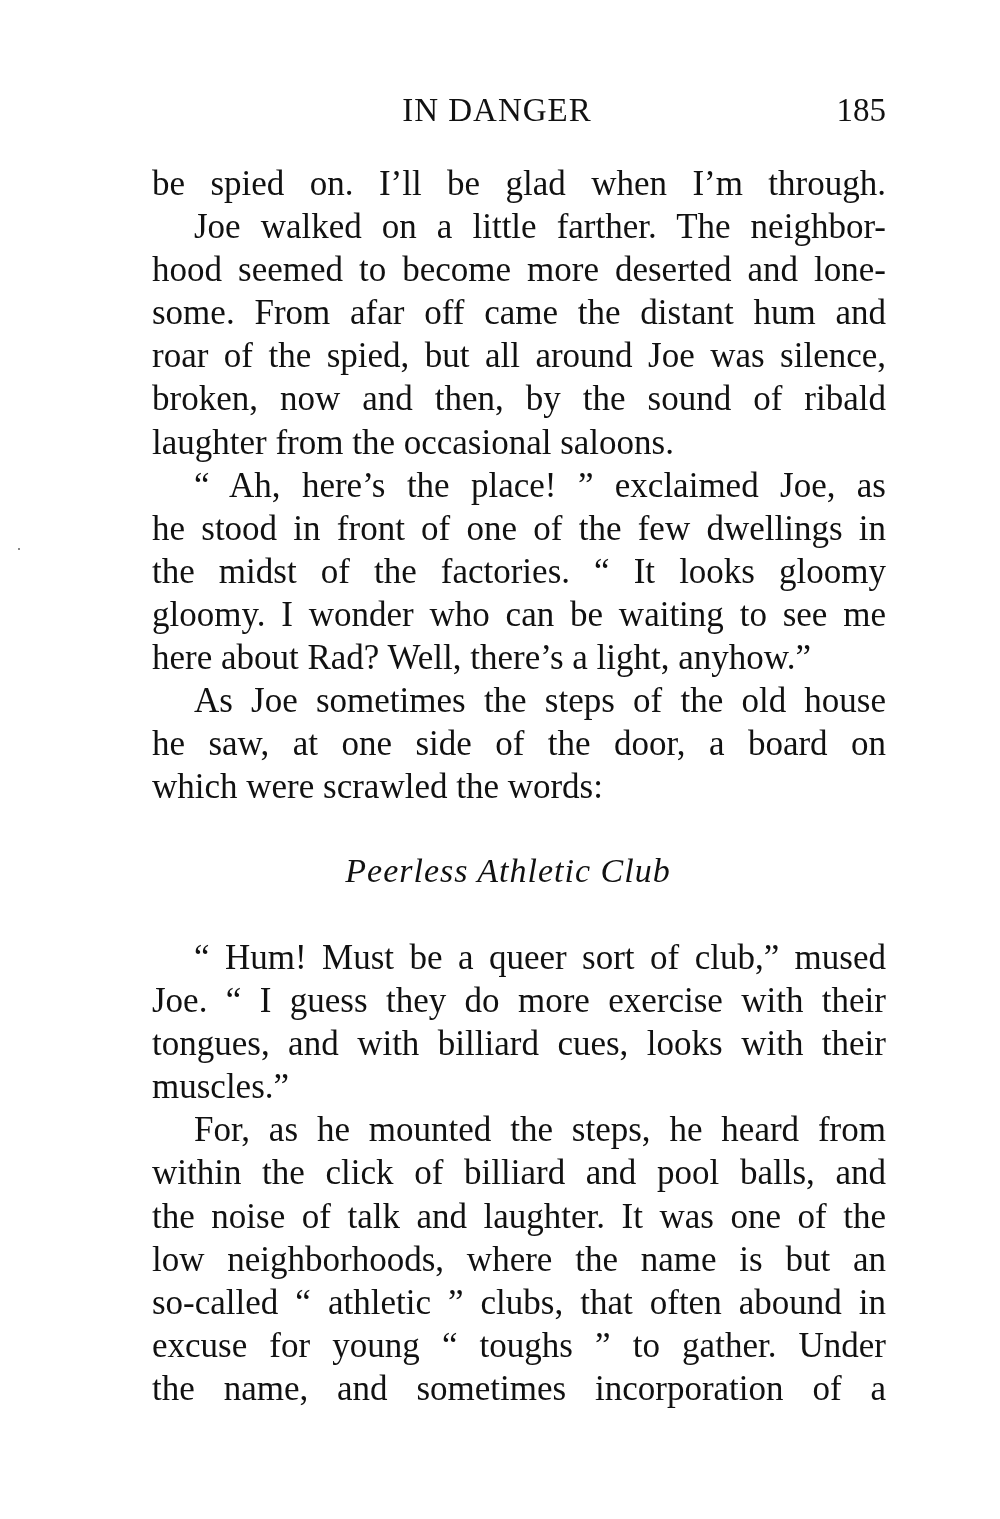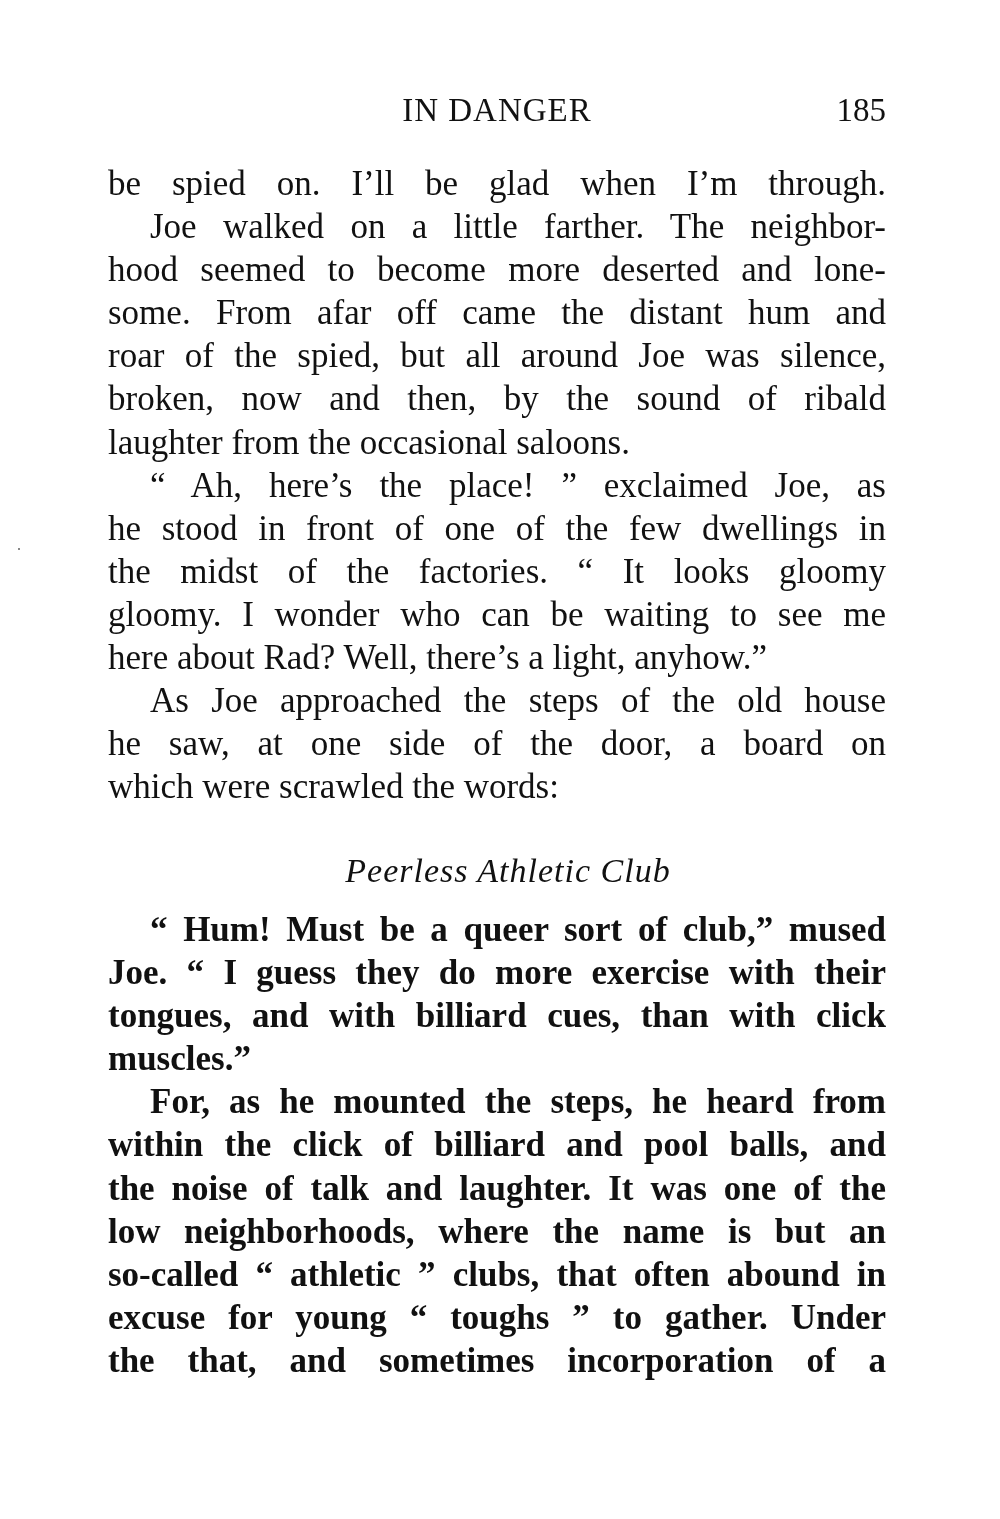--- a/index.html
+++ b/index.html
@@ -18,29 +18,30 @@
     .folio {
       position: absolute; right: 0; top: 0; font-size: 33px;
     }
     .body-text {
       position: absolute; left: 108px; width: 778px; top: 162px;
     }
     .line {
       display: block; font-size: 35px; height: 43.1px; line-height: 43.1px;
       text-align: justify; text-align-last: justify; white-space: nowrap;
       word-spacing: 0;
+      margin-left: 44px;
     }
     .line.indent { padding-left: 42px; }
     .line.last { text-align-last: left; }
     .block { display: block; }
     .sign {
       position: absolute; top: 852px; left: 8px; width: 1000px; text-align: center;
       font-style: italic; font-size: 34px; letter-spacing: 1px;
     }
-    .lower { position: absolute; left: 108px; width: 778px; top: 908px; font-weight: bold; }
+    .lower { position: absolute; left: 108px; width: 778px; top: 936px; }
     .mark { position: absolute; left: 18px; top: 548px; width: 2px; height: 2px; background:#888; }
   </style>
 </head>
 <body>
 
 <div class="page">
   <div class="mark"></div>
 
   <div class="running-head">
     <div class="running-title">IN DANGER</div>
@@ -60,38 +61,38 @@
         <div class="line last" style="white-space: normal;">laughter from the occasional saloons.</div>
       </div>
       <div class="block">
         <div class="line indent" style="white-space: normal;">“ Ah, here’s the place! ” exclaimed Joe, as</div>
         <div class="line" style="white-space: normal;">he stood in front of one of the few dwellings in</div>
         <div class="line" style="white-space: normal;">the midst of the factories. “ It looks gloomy</div>
         <div class="line" style="white-space: normal;">gloomy. I wonder who can be waiting to see me</div>
         <div class="line last" style="white-space: normal;">here about Rad? Well, there’s a light, anyhow.”</div>
       </div>
       <div class="block">
-        <div class="line indent" style="white-space: normal;">As Joe approached the steps of the old house</div>
+        <div class="line indent" style="white-space: normal;">As Joe sometimes the steps of the old house</div>
         <div class="line" style="white-space: normal;">he saw, at one side of the door, a board on</div>
         <div class="line last" style="white-space: normal;">which were scrawled the words:</div>
       </div>
     </div>
 
   <div class="sign">Peerless Athletic Club</div>
 
   <div class="lower" id="bottom-text">
       <div class="block">
         <div class="line indent" style="white-space: normal;">“ Hum! Must be a queer sort of club,” mused</div>
         <div class="line" style="white-space: normal;">Joe. “ I guess they do more exercise with their</div>
-        <div class="line" style="white-space: normal;">tongues, and with billiard cues, than with click</div>
+        <div class="line" style="white-space: normal;">tongues, and with billiard cues, looks with their</div>
         <div class="line last" style="white-space: normal;">muscles.”</div>
       </div>
       <div class="block">
         <div class="line indent" style="white-space: normal;">For, as he mounted the steps, he heard from</div>
         <div class="line" style="white-space: normal;">within the click of billiard and pool balls, and</div>
         <div class="line" style="white-space: normal;">the noise of talk and laughter. It was one of the</div>
         <div class="line" style="white-space: normal;">low neighborhoods, where the name is but an</div>
         <div class="line" style="white-space: normal;">so-called “ athletic ” clubs, that often abound in</div>
         <div class="line" style="white-space: normal;">excuse for young “ toughs ” to gather. Under</div>
-        <div class="line" style="white-space: normal;">the that, and sometimes incorporation of a</div>
+        <div class="line" style="white-space: normal;">the name, and sometimes incorporation of a</div>
       </div>
     </div>
 </div>
 
 </body></html>

